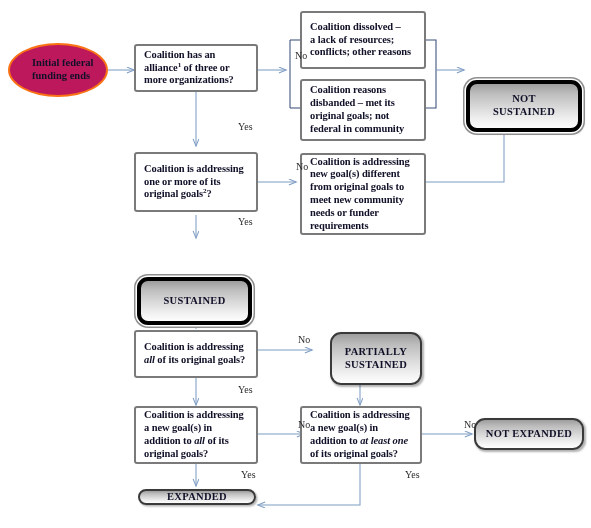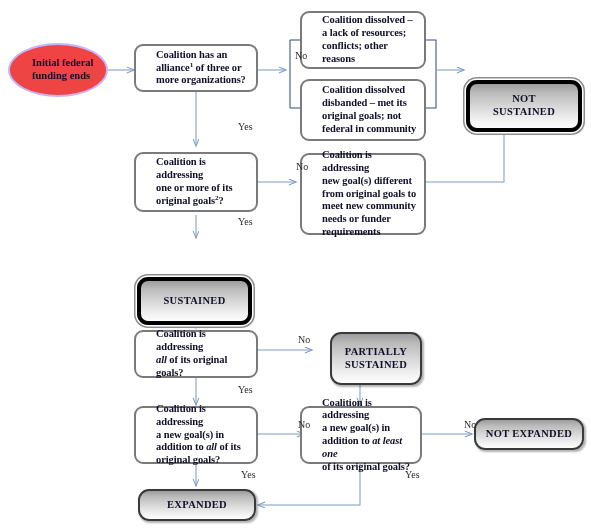--- a/index.html
+++ b/index.html
@@ -31,33 +31,33 @@
     box-sizing: border-box;
     display: flex;
     align-items: center;
     color: #101028;
     font-weight: bold;
     line-height: 1.22;
   }
   
   .box {
     border: 2px solid #7a7a7a;
-    border-radius: 9px;
+    border-radius: 3px;
     background: #ffffff;
-    padding: 4px 7px 4px 20px;
+    padding: 4px 7px 4px 8px;
     font-size: 10.5px;
     letter-spacing: -0.1px;
   }
   .box .txt { display: block; width: 100%; text-align: left; }
 
   
   .oval {
-    border: 2px solid #c4b5fd;
+    border: 2px solid #f97316;
     border-radius: 50%;
-    background: #ef4444;
+    background: #be185d;
     font-size: 10.5px;
     padding: 0 0 0 22px;
   }
   .oval .txt { display: block; text-align: left; }
 
   
   .outcome {
     border-radius: 11px;
     background: linear-gradient(to bottom, #9d9d9d 0%, #bdbdbd 22%, #dcdcdc 56%, #f3f3f3 84%, #fdfdfd 100%);
     font-size: 10.5px;
@@ -155,21 +155,21 @@
   <div class="node box" style="left:300px; top:11px; width:126px; height:58px;">
     <span class="txt">
       <span>Coalition dissolved –</span><br>
       <span>a lack of resources;</span><br>
       <span>conflicts; other  reasons</span>
     </span>
   </div>
 
   <div class="node box" style="left:300px; top:79px; width:126px; height:62px;">
     <span class="txt">
-      <span>Coalition dissolved</span><br>
+      <span>Coalition reasons</span><br>
       <span>disbanded –  met its</span><br>
       <span>original goals; not</span><br>
       <span>federal in community</span>
     </span>
   </div>
 
   <div class="node outcome heavy" style="left:466px; top:44px; width:116px; height:52px;">
     <span class="txt">
       <span>NOT</span><br>
       <span>SUSTAINED</span>
@@ -228,21 +228,21 @@
       <span>a new goal(s) in</span><br>
       <span>addition to </span><i>at least one</i><span></span><br>
       <span>of its original goals?</span>
     </span>
   </div>
 
   <div class="node outcome light" style="left:474px; top:418px; width:110px; height:32px;">
     <span class="txt">NOT EXPANDED</span>
   </div>
 
-  <div class="node outcome light" style="left:138px; top:489px; width:118px; height:32px;">
+  <div class="node outcome light" style="left:138px; top:489px; width:118px; height:16px;">
     <span class="txt">EXPANDED</span>
   </div>
 
   <div class="elabel" style="left:259px; top:50px;">No</div>
   <div class="elabel" style="left:202px; top:121px;">Yes</div>
   <div class="elabel" style="left:260px; top:161px;">No</div>
   <div class="elabel" style="left:202px; top:216px;">Yes</div>
   <div class="elabel" style="left:262px; top:334px;">No</div>
   <div class="elabel" style="left:202px; top:384px;">Yes</div>
   <div class="elabel" style="left:262px; top:419px;">No</div>

